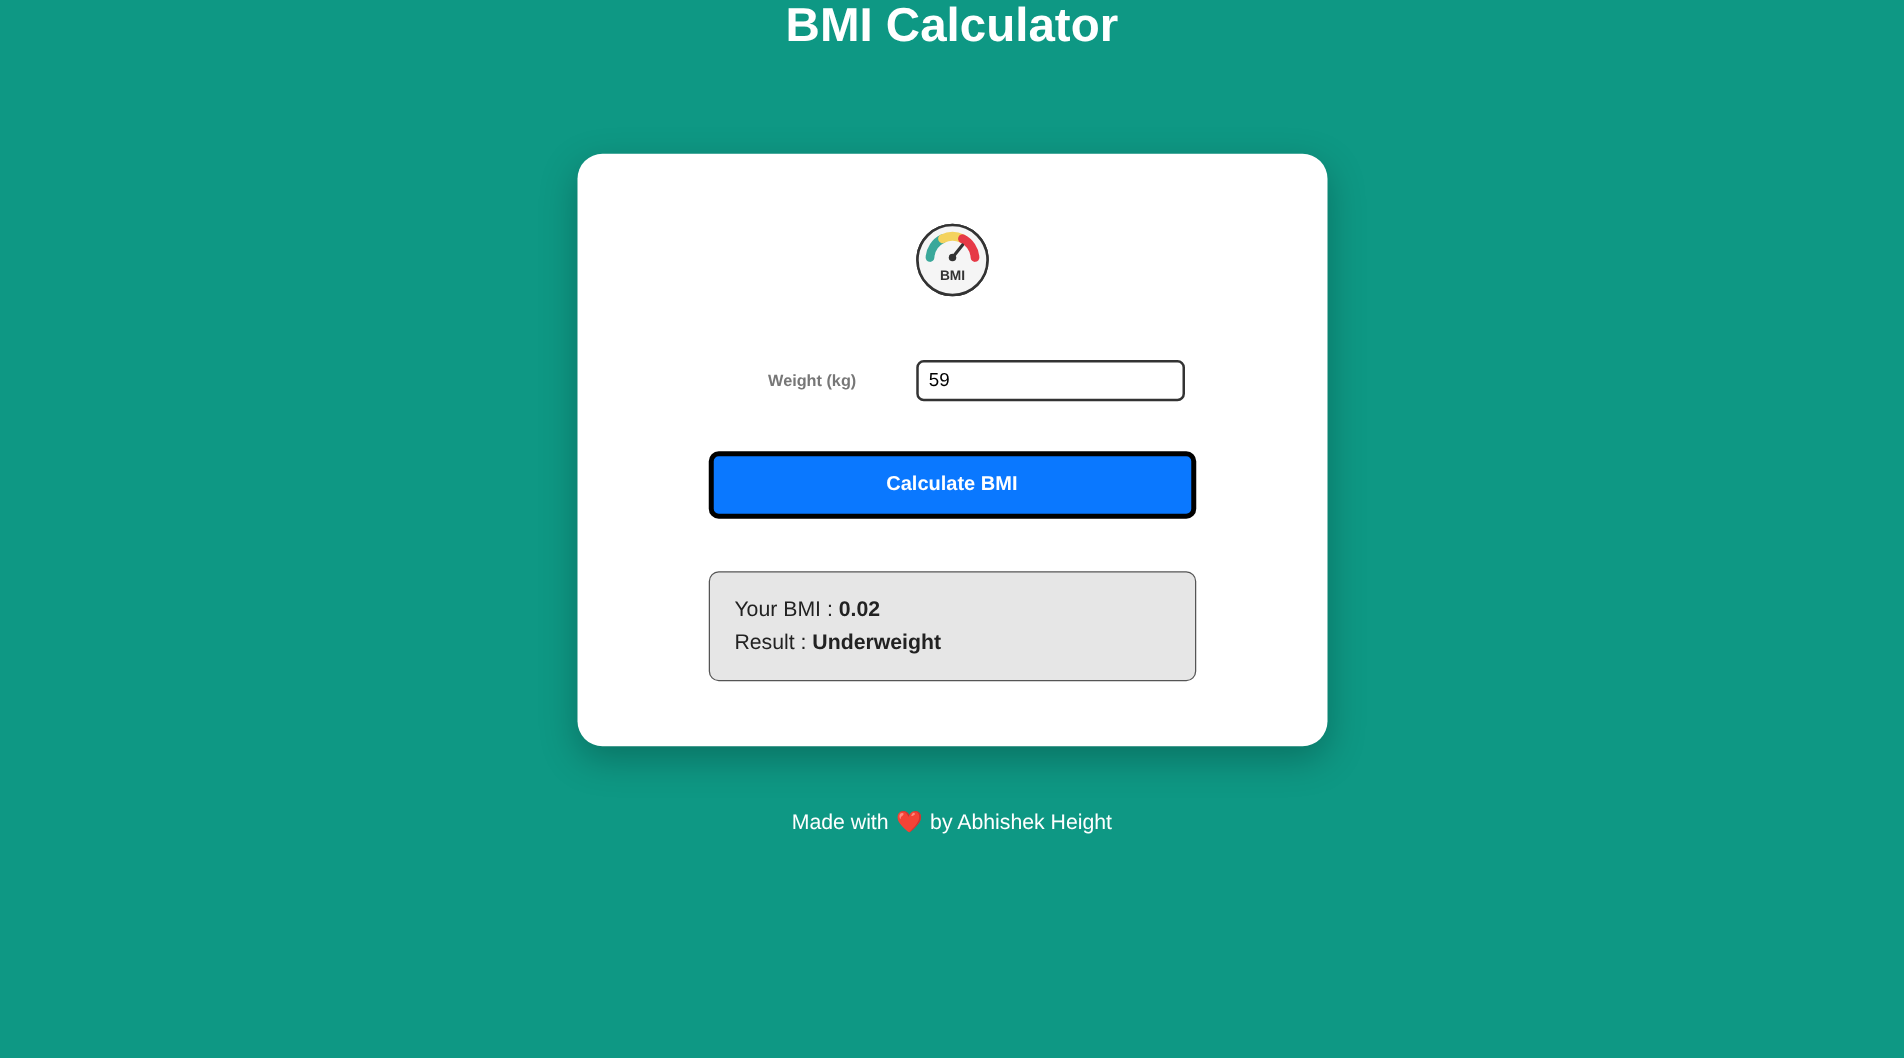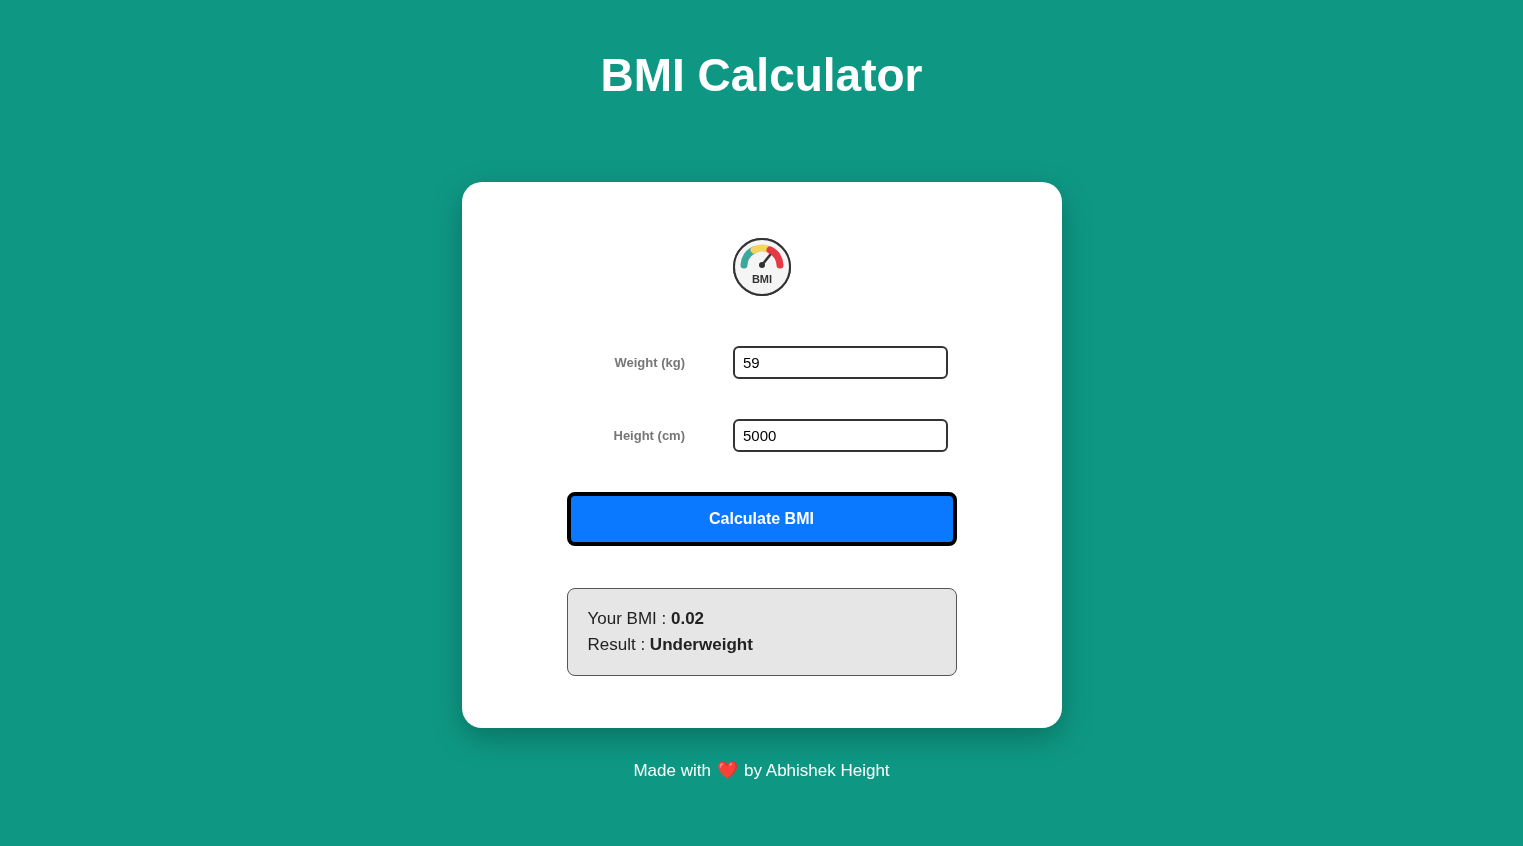--- a/index.html
+++ b/index.html
@@ -11,23 +11,22 @@
       font-family: Arial, Helvetica, sans-serif;
       background-color: #0e9884;
       min-height: 846px;
       width: 100%;
       display: flex;
       flex-direction: column;
       align-items: center;
     }
     .title {
       color: #ffffff;
-      font-size: 46px;
+      font-size: 38px;
       font-weight: bold;
-      margin-top: 48px;
       margin-bottom: 80px;
     }
     .card {
       background-color: #ffffff;
       border-radius: 20px;
       padding: 55px 50px 52px 50px;
       width: 600px;
       box-shadow: 0 10px 30px rgba(0,0,0,0.25);
       display: flex;
       flex-direction: column;
@@ -85,21 +84,21 @@
       color: #222;
       margin: 6px 0;
     }
     .bold {
       font-weight: bold;
       text-align: center;
     }
     .footer {
       color: #ffffff;
       font-size: 17px;
-      margin-top: 32px;
+      margin-top: 50px;
       display: flex;
       align-items: center;
       gap: 6px;
     }
     .heart {
       color: #e63946;
       font-size: 17px;
     }
   </style>
 </head>
@@ -121,24 +120,20 @@
       <line x1="30" y1="28" x2="38" y2="18" stroke="#333" stroke-width="2.5" stroke-linecap="round"></line>
       <text x="30" y="46" font-size="11" font-weight="bold" text-anchor="middle" fill="#333" font-family="Arial">BMI</text>
     </svg>
   </div>
 
   <div class="input-row">
     <label class="input-label">Weight (kg)</label>
     <input type="text" class="input-field" value="59" style="">
   </div>
 
-  <div class="input-row">
-    <label class="input-label">Height (cm)</label>
-    <input type="text" class="input-field" value="5000" style="">
-  </div>
 
   <button class="calc-button">Calculate BMI</button>
 
   <div class="result-box">
     <p class="result-line">
       <span>Your BMI : </span><span class="bold">0.02</span>
     </p>
     <p class="result-line">
       <span>Result : </span><span class="bold">Underweight</span>
     </p>

